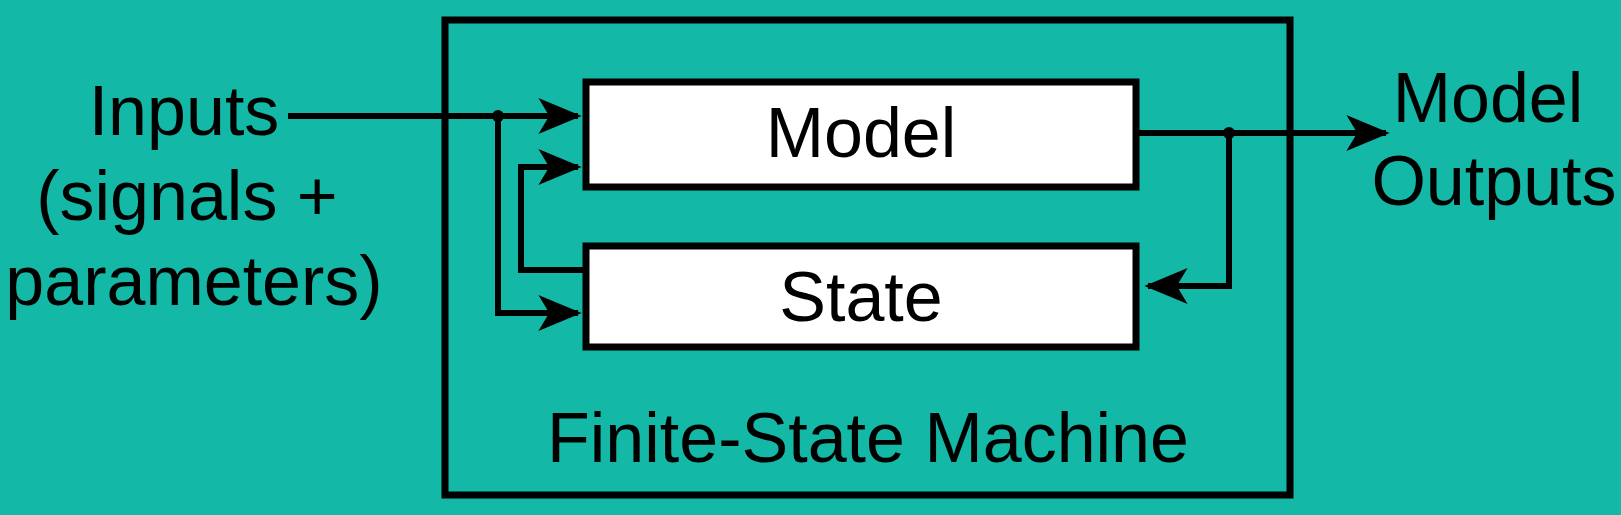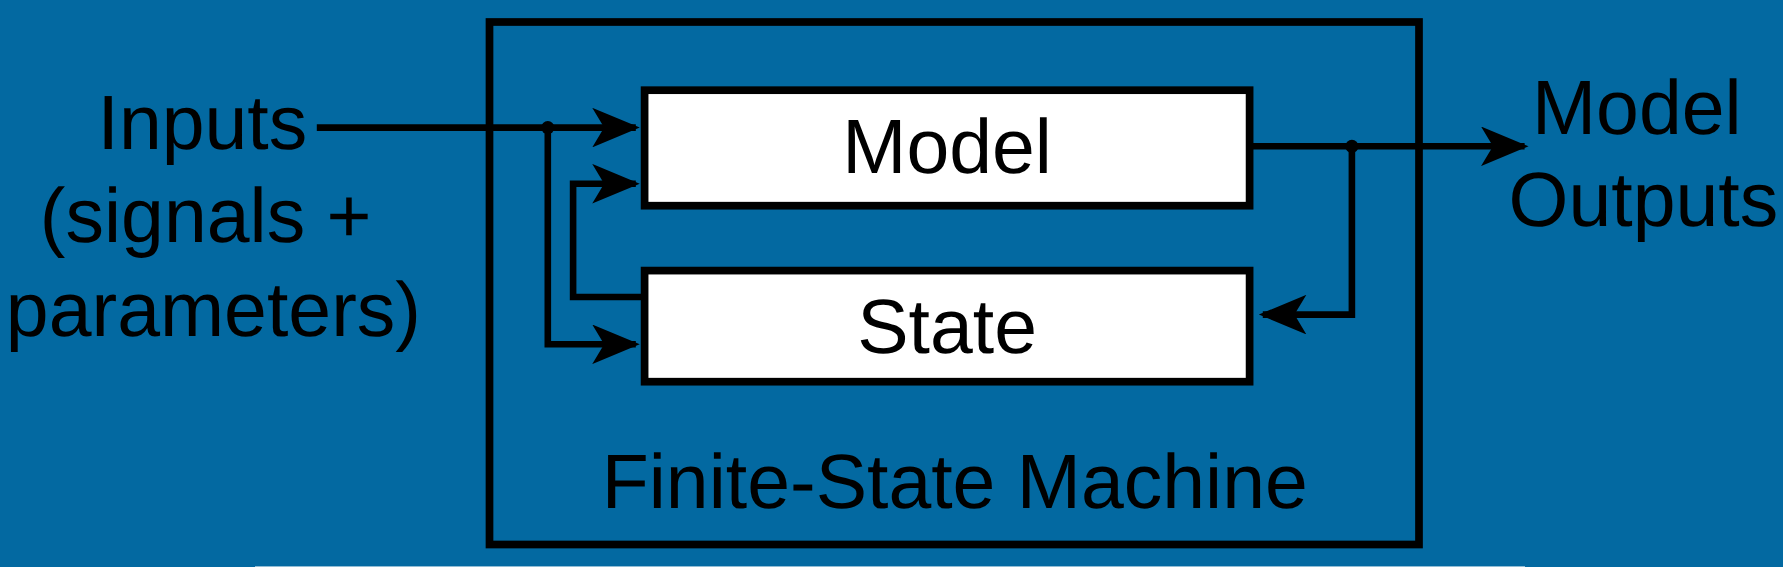--- a/index.html
+++ b/index.html
@@ -4,21 +4,21 @@
 <style>
   html, body {
     margin: 0;
     padding: 0;
     background: #ffffff;
   }
   .canvas {
     position: relative;
     width: 1621px;
     height: 515px;
-    background: #0369a1;
+    background: #14b8a6;
     overflow: hidden;
   }
   svg {
     display: block;
   }
   .diagram-text {
     font-family: "Liberation Sans", "DejaVu Sans", sans-serif;
     font-size: 70px;
     fill: #000000;
   }

